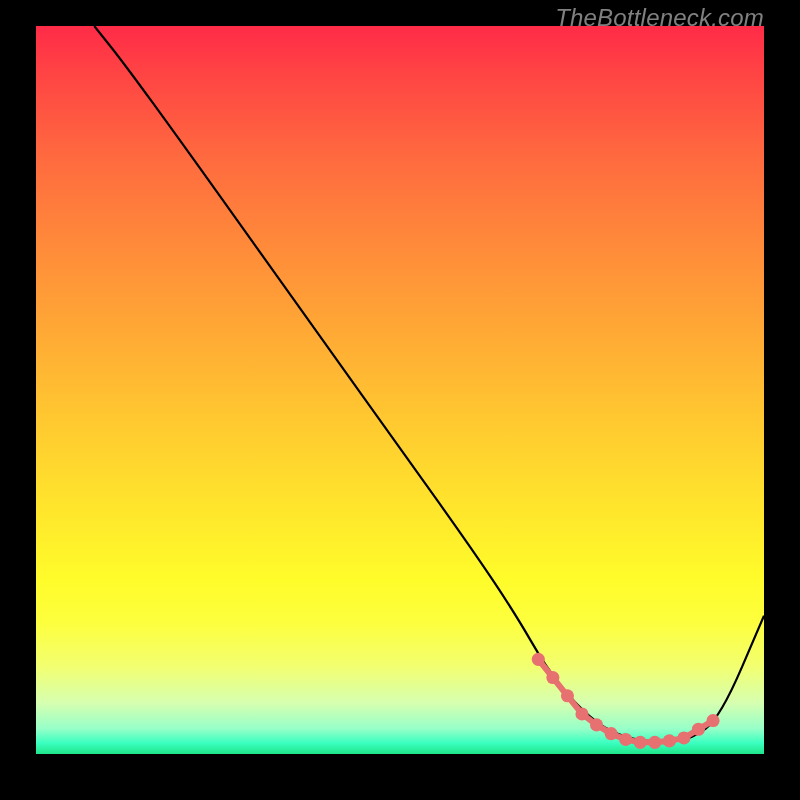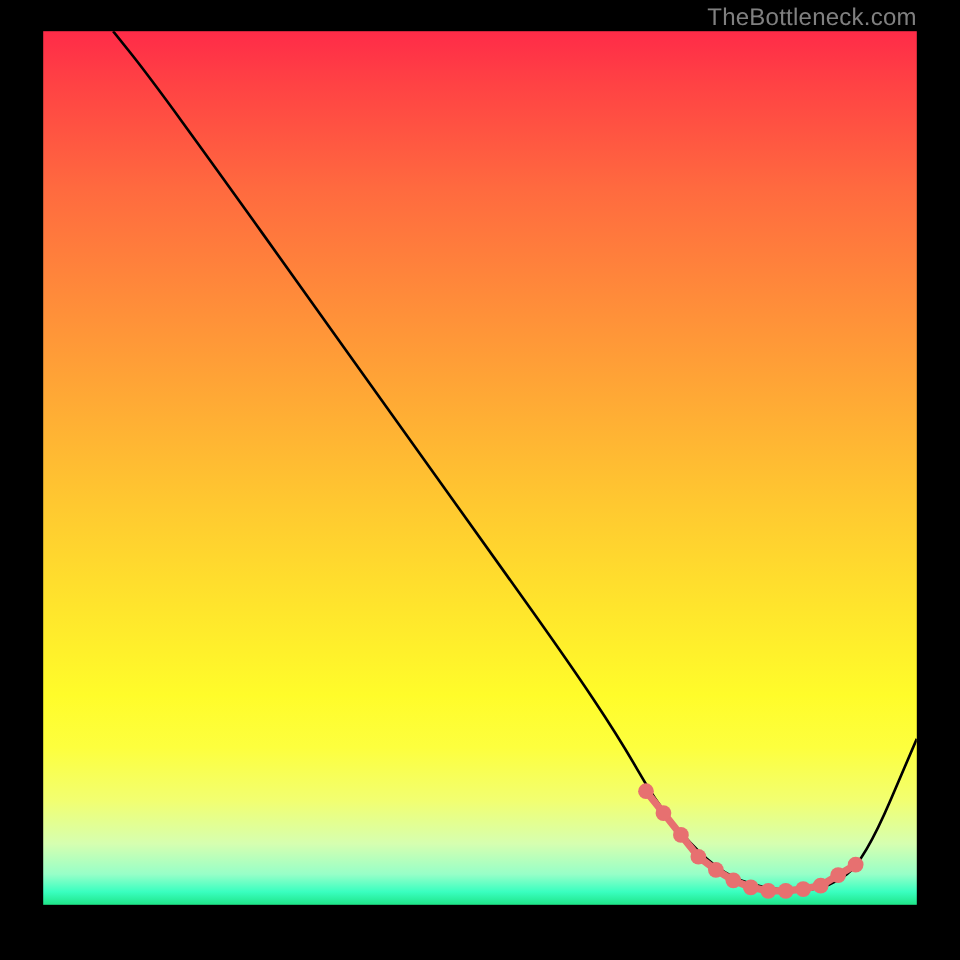--- a/index.html
+++ b/index.html
@@ -47,23 +47,24 @@
     width: 728px;
     height: 728px;
     pointer-events: none;
   }
   .attribution {
     position: absolute;
     top: 4px;
     right: 36px;
     color: #808080;
     font-family: Arial, Helvetica, sans-serif;
-    font-size: 20px;
+    font-size: 24px;
     letter-spacing: 0.2px;
     text-align: right;
+    font-style: italic;
   }
 </style>
 </head>
 <body>
 
 <div class="chart-container">
   <div class="plot-area"></div>
   <svg class="curve-svg" viewBox="0 0 100 100" preserveAspectRatio="none">
     <g>
       <path d="M 8 0 Q 8 0 10 2.5 Q 12 5 16 10.5 Q 20 16 25 23 Q 30 30 35 37 Q 40 44 45 51 Q 50 58 55 65 Q 60 72 63 76.5 Q 66 81 68 84.5 Q 70 88 72 90.5 Q 74 93 76 94.75 Q 78 96.5 80 97.25 Q 82 98 84 98.2 Q 86 98.4 88 98.2 Q 90 98 92 96.5 Q 94 95 97 88 L 100 81" id="curve-path" fill="none" stroke="#000000" stroke-width="0.35" vector-effect="non-scaling-stroke" style="stroke-width: 2.2px;"></path>

